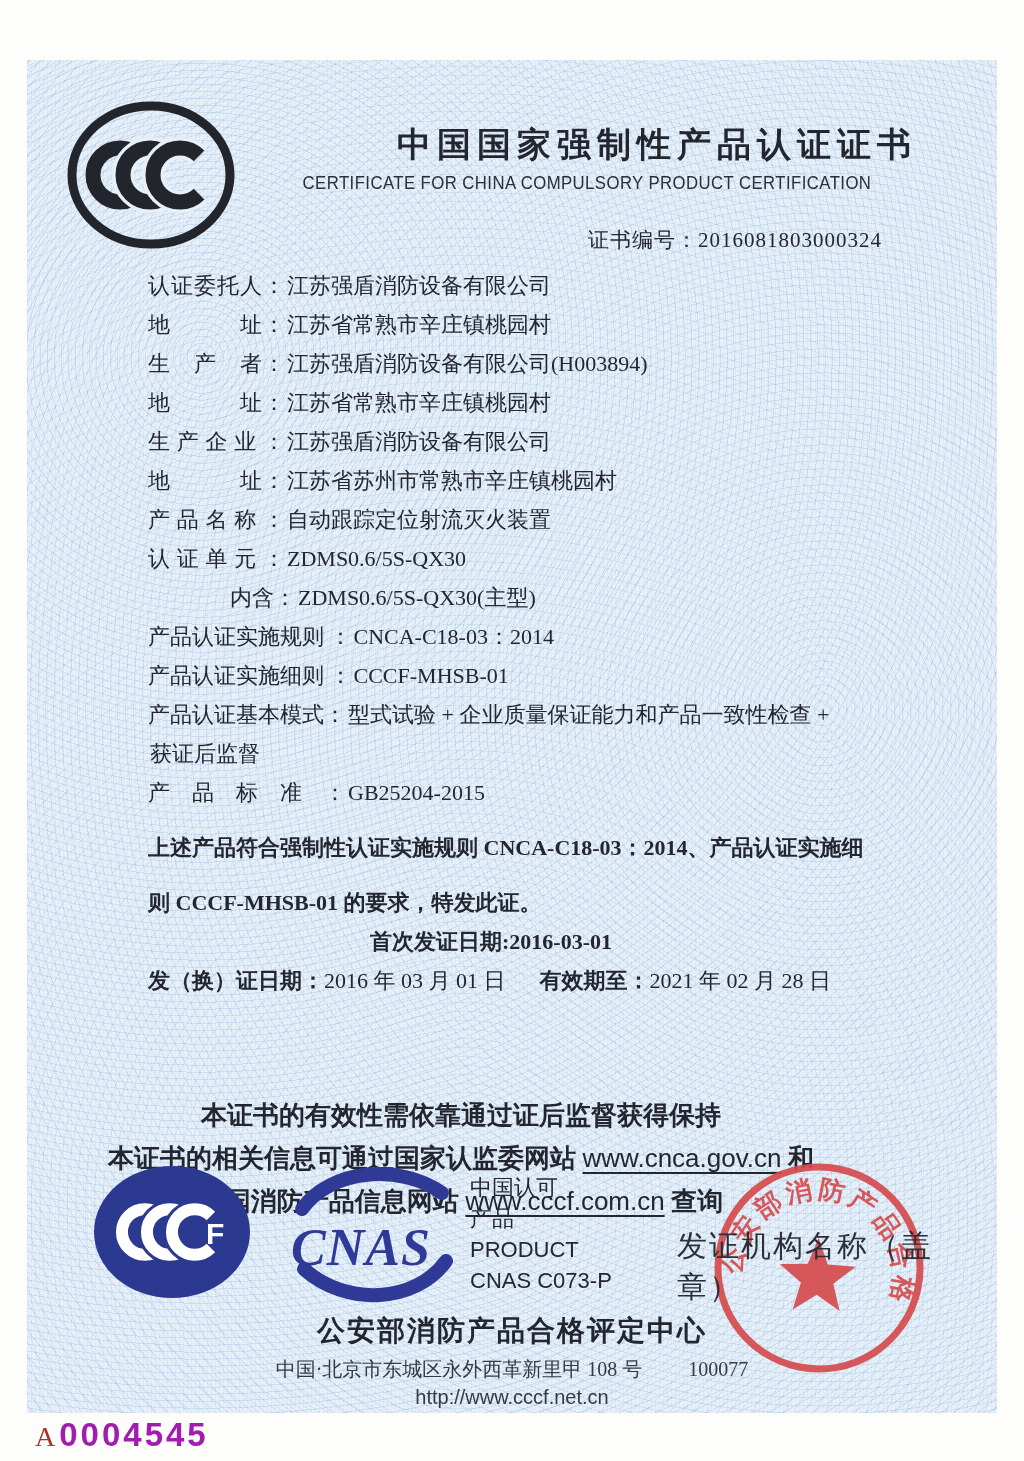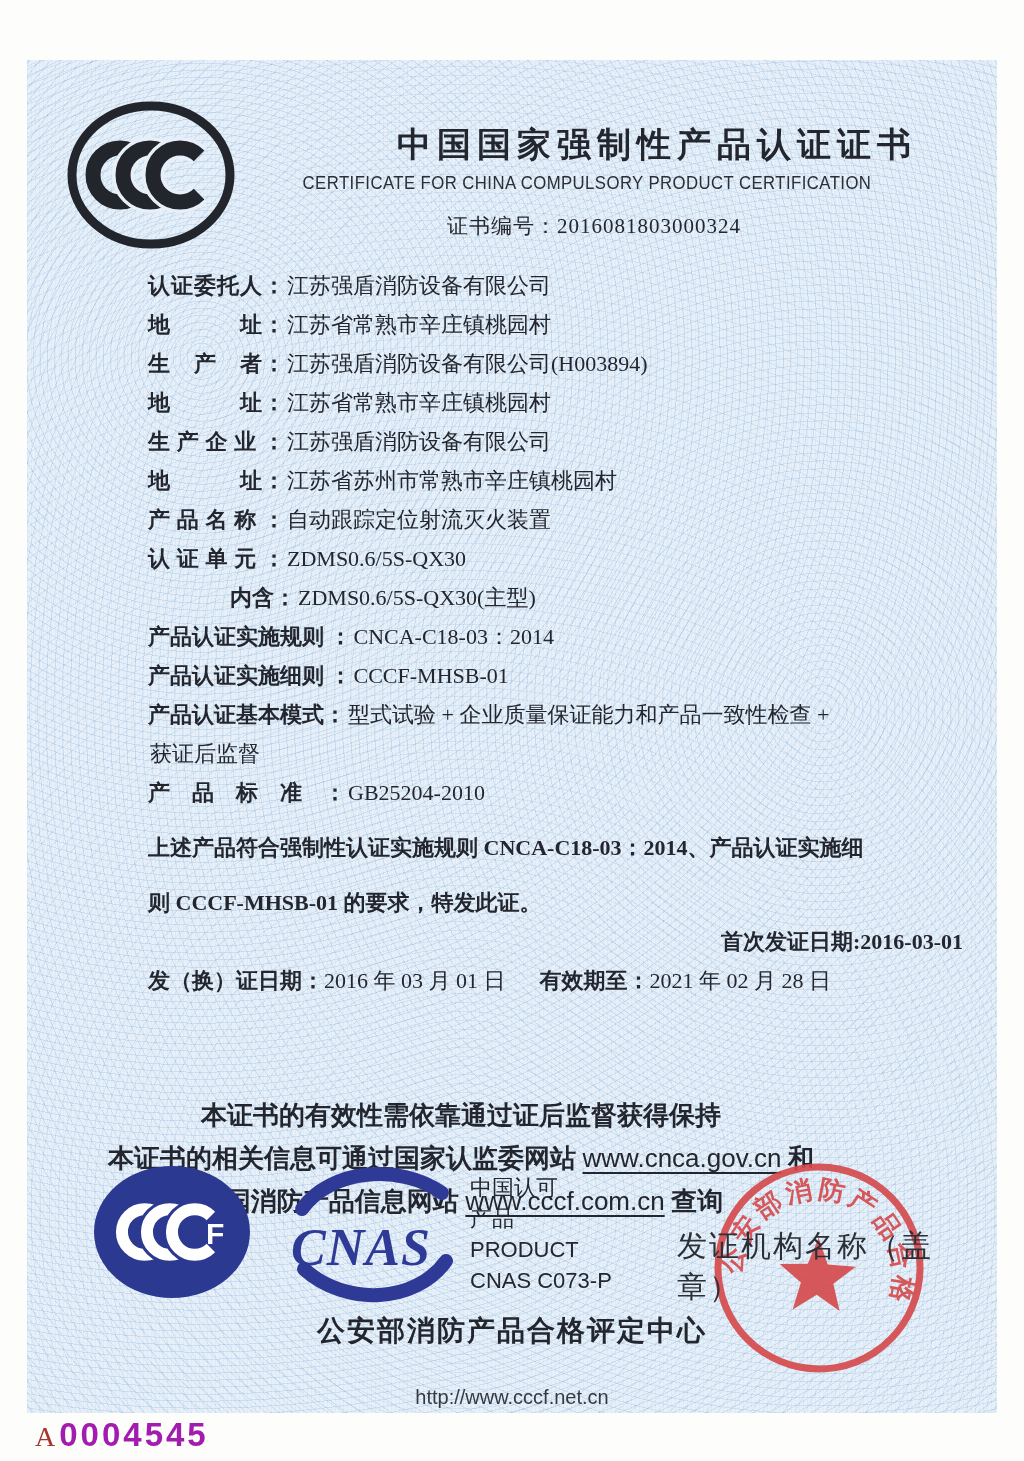--- a/index.html
+++ b/index.html
@@ -12,29 +12,29 @@
       repeating-radial-gradient(circle at 82% 48%, rgba(110,160,210,.20) 0 1px, transparent 1px 8px),
       repeating-radial-gradient(circle at 45% 85%, rgba(110,160,210,.16) 0 1px, transparent 1px 9px),
       repeating-linear-gradient(90deg, rgba(140,180,220,.10) 0 1px, transparent 1px 4px);
     overflow:hidden;}
   .abs{position:absolute;}
   .title{left:330px;top:62px;width:600px;text-align:center;font-size:34px;font-weight:bold;
          letter-spacing:6px;white-space:nowrap;}
   .subtitle{left:180px;top:112px;width:760px;text-align:center;font-size:19px;
             font-family:"Liberation Sans",sans-serif;transform:scaleX(.88);letter-spacing:.5px;
             color:#2a2e36;white-space:nowrap;}
-  .certno{left:420px;top:152px;width:435px;text-align:left;font-size:21px;letter-spacing:1px;}
+  .certno{left:420px;top:166px;width:435px;text-align:right;font-size:21px;letter-spacing:1px;}
   .body-rows{left:121px;top:206px;width:815px;font-size:22px;line-height:39px;}
-  .lbl{font-weight:bold;display:inline-block;min-width:137px;text-align:justify;text-align-last:justify;
+  .lbl{font-weight:normal;display:inline-block;min-width:137px;text-align:justify;text-align-last:justify;
        white-space:nowrap;vertical-align:top;}
   .lbl.auto{min-width:0;text-align-last:auto;}
   .val{padding-left:2px;}
   .indent{padding-left:82px;}
   .bold{font-weight:bold;margin-top:16px;}
-  .first-issue{padding-left:222px;font-weight:bold;text-align:right;}
+  .first-issue{padding-left:222px;font-weight:bold;}
   .gap{display:inline-block;width:34px;}
   .notes{left:0;top:1035px;width:868px;text-align:center;font-size:26px;font-weight:bold;
          line-height:42px;}
   .url{font-family:"Liberation Sans",sans-serif;font-weight:normal;text-decoration:underline;
        text-underline-offset:5px;}
   .accred{left:443px;top:1112px;font-size:22px;line-height:31px;}
   .accred .en{font-family:"Liberation Sans",sans-serif;}
   .stamp-label{left:650px;top:1166px;width:300px;font-size:30px;letter-spacing:2px;color:#2b2f36;
                z-index:3;}
   .stamp{left:680px;top:1096px;z-index:2;opacity:.9;}
@@ -77,21 +77,21 @@
     <div><span class="lbl">地　　　址：</span><span class="val">江苏省常熟市辛庄镇桃园村</span></div>
     <div><span class="lbl">生产企业：</span><span class="val">江苏强盾消防设备有限公司</span></div>
     <div><span class="lbl">地　　　址：</span><span class="val">江苏省苏州市常熟市辛庄镇桃园村</span></div>
     <div><span class="lbl">产品名称：</span><span class="val">自动跟踪定位射流灭火装置</span></div>
     <div><span class="lbl">认证单元：</span><span class="val">ZDMS0.6/5S-QX30</span></div>
     <div class="indent"><span class="lbl auto">内含：</span><span class="val">ZDMS0.6/5S-QX30(主型)</span></div>
     <div><span class="lbl auto">产品认证实施规则 ：</span><span class="val">CNCA-C18-03：2014</span></div>
     <div><span class="lbl auto">产品认证实施细则 ：</span><span class="val">CCCF-MHSB-01</span></div>
     <div><span class="lbl auto">产品认证基本模式：</span><span class="val">型式试验 + 企业质量保证能力和产品一致性检查 +</span></div>
     <div><span class="val">获证后监督</span></div>
-    <div><span class="lbl auto">产　品　标　准　：</span><span class="val">GB25204-2010</span></div>
+    <div><span class="lbl auto">产　品　标　准　：</span><span class="val">GB25204-2015</span></div>
     <div class="bold">上述产品符合强制性认证实施规则 CNCA-C18-03：2014、产品认证实施细</div>
     <div class="bold">则 CCCF-MHSB-01 的要求，特发此证。</div>
     <div class="first-issue"><span>首次发证日期:</span><span>2016-03-01</span></div>
     <div>
       <span class="bold">发（换）证日期：</span><span>2016 年 03 月 01 日</span><span class="gap"></span><span class="bold">有效期至：</span><span>2021 年 02 月 28 日</span>
     </div>
   </div>
 
   <div class="abs notes">
     <div>本证书的有效性需依靠通过证后监督获得保持</div>
@@ -128,20 +128,23 @@
       <polygon points="112,82 122,108.2 150,109.6 128.2,127.3 135.5,154.4 112,139 88.5,154.4 95.8,127.3 74,109.6 102,108.2" fill="#d5484a" transform="rotate(-10 112 120)"></polygon>
       <path id="ringPath" d="M 37,137 A 77 77 0 1 1 187,137" fill="none"></path>
       <text fill="#d5484a" font-size="26" font-weight="bold" letter-spacing="4" font-family="Liberation Serif, serif">
         <textPath href="#ringPath" startOffset="2">公安部消防产品合格评定中心</textPath>
       </text>
     </g>
   </svg>
   <div class="abs stamp-label">发证机构名称（盖章）</div>
 
   <div class="abs footer-org">公安部消防产品合格评定中心</div>
+  <div class="abs footer-addr">
+    <span>中国·北京市东城区永外西革新里甲 108 号</span><span class="postal">100077</span>
+  </div>
   <div class="abs footer-url">http://www.cccf.net.cn</div>
 
 </div>
 
 <div class="serial">
   <span class="a">A</span>
   <span class="num">0004545</span>
 </div>
 
 </body></html>

